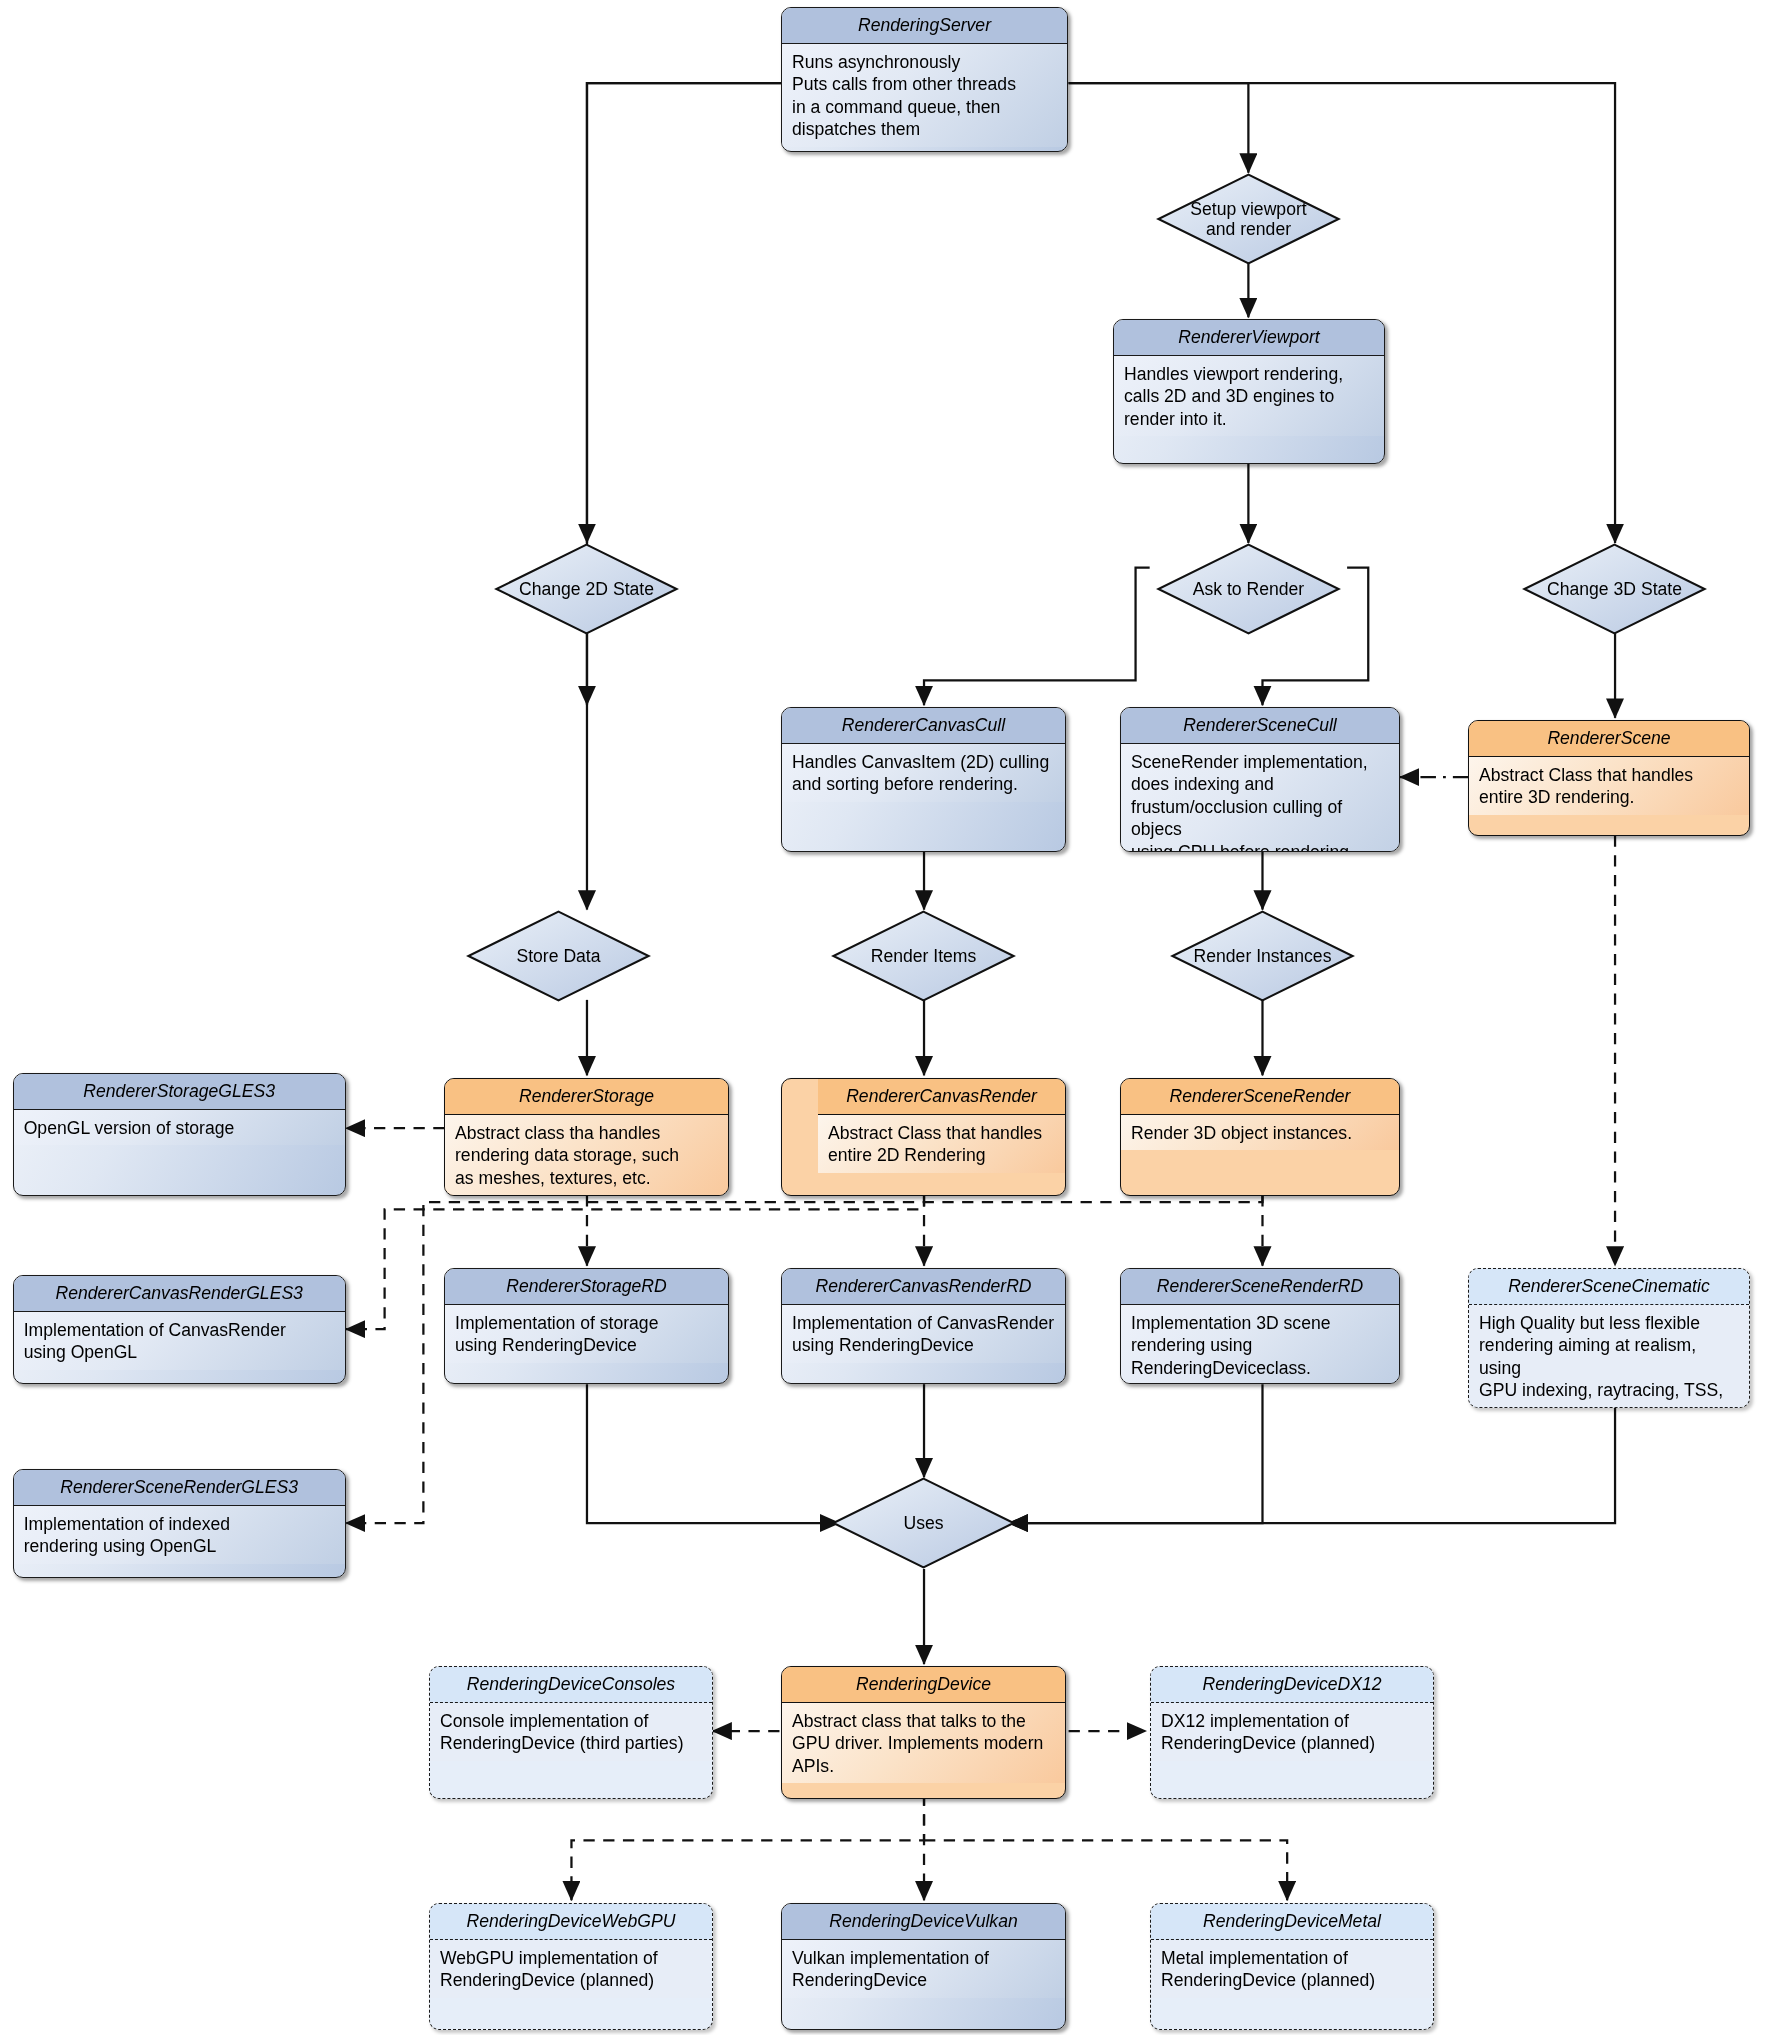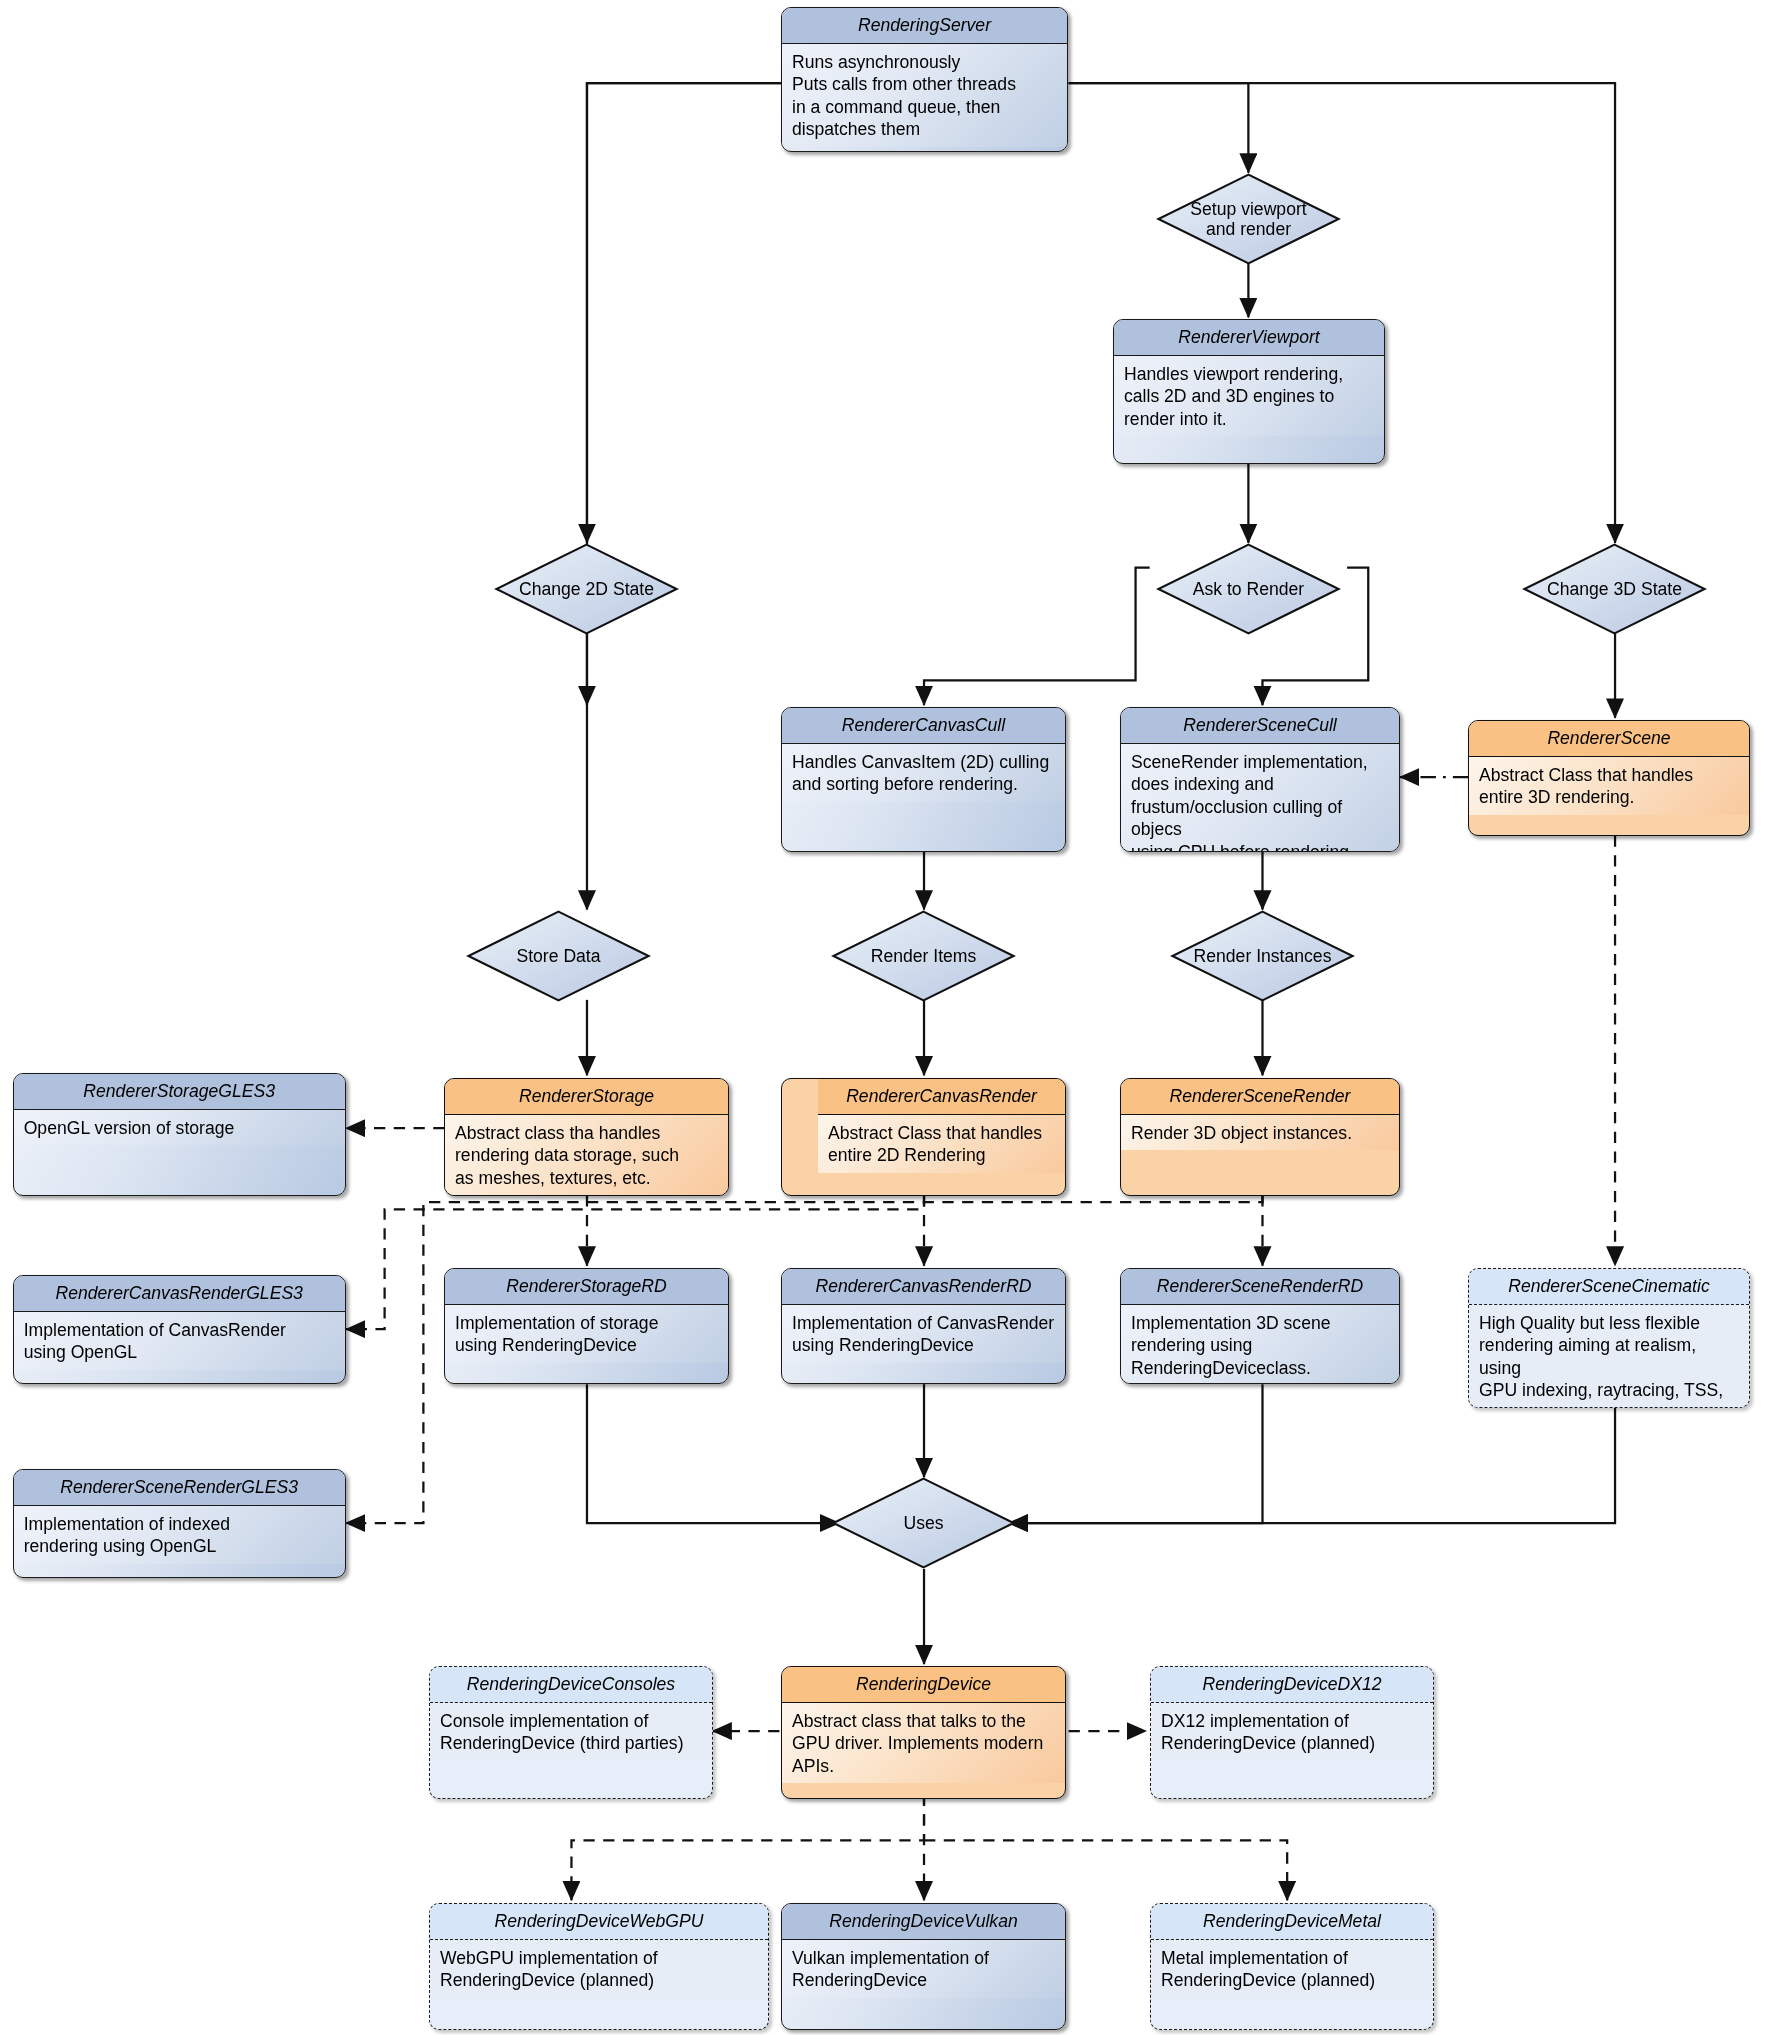--- a/index.html
+++ b/index.html
@@ -227,21 +227,21 @@
 GPU driver. Implements modern
 APIs.</div>
   </div>
 
   <div class="node n-dashed" style="left:1150px;top:1666px;width:284px;height:133px;">
     <div class="hdr">RenderingDeviceDX12</div>
     <div class="body">DX12 implementation of
 RenderingDevice (planned)</div>
   </div>
 
-  <div class="node n-dashed" style="left:429px;top:1903px;width:340px;height:127px;">
+  <div class="node n-dashed" style="left:429px;top:1903px;width:284px;height:127px;">
     <div class="hdr">RenderingDeviceWebGPU</div>
     <div class="body">WebGPU implementation of
 RenderingDevice (planned)</div>
   </div>
 
   <div class="node n-blue" style="left:781px;top:1903px;width:285px;height:127px;">
     <div class="hdr">RenderingDeviceVulkan</div>
     <div class="body">Vulkan implementation of
 RenderingDevice</div>
   </div>

